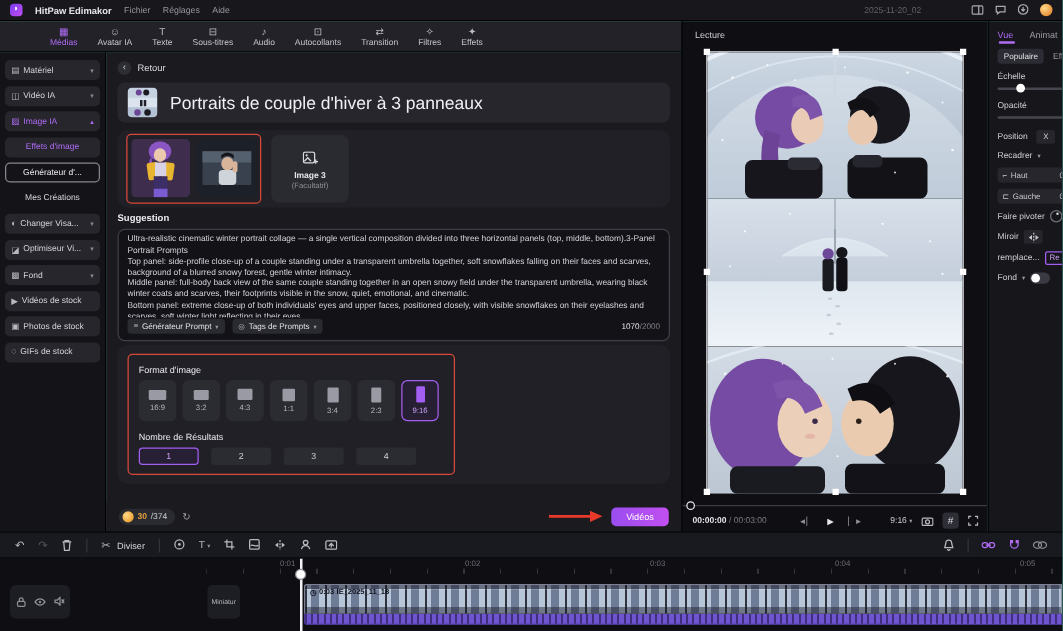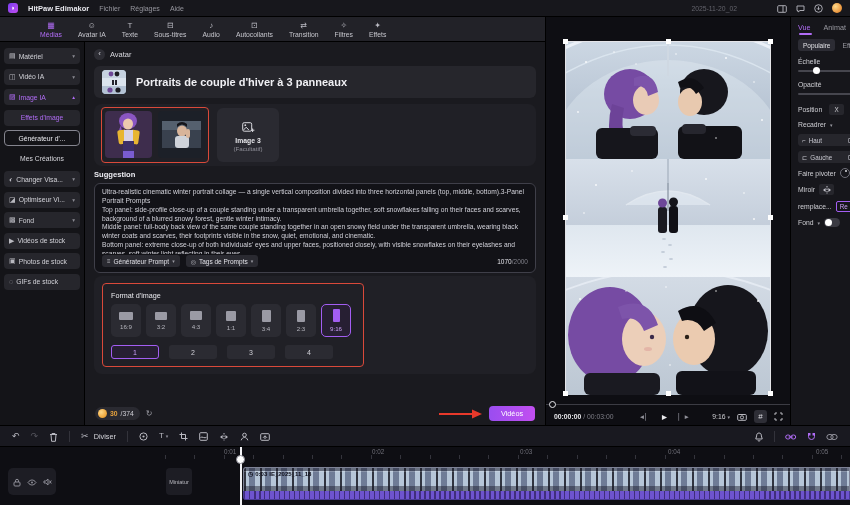--- a/index.html
+++ b/index.html
@@ -33,21 +33,21 @@
 .sbi.outline{background:transparent;border:1px solid #85858f;color:#e9e9ee}
 .sbi.plain{background:transparent;color:#d6d6dc}
 
 
 .main{position:absolute;left:85px;top:42px;width:460px;height:383px;background:#1a1a1f;padding:5px 9px}
 .backrow{display:flex;align-items:center;gap:5px;height:14px;margin-bottom:5px}
 .backbtn{width:11px;height:11px;border-radius:50%;background:#2d2d34;color:#cfcfd6;font-size:8px;line-height:10px;text-align:center}
 .backlbl{font-size:7.5px;color:#d8d8de}
 .tplcard{height:32px;background:#26262c;border-radius:6px;display:flex;align-items:center;gap:10px;padding:0 8px;margin-bottom:6px}
 .tplthumb{width:24px;height:24px;border-radius:4px;overflow:hidden;flex:none}
-.tpltitle{font-size:11px;font-weight:bold;color:#f0f0f4}
+.tpltitle{font-size:14px;font-weight:normal;color:#f0f0f4}
 .sechead{display:flex;align-items:center;gap:3px;font-size:7.6px;font-weight:bold;color:#ececf2;margin:4px 0 4px}
 .infoic{font-size:6.5px;color:#85858d;font-weight:normal}
 .refbox{height:62px;background:#202026;border-radius:8px;display:flex;align-items:center;gap:8px;padding:0 7px;margin-bottom:2px}
 .redwrap{border:1.5px solid #d9493a;border-radius:4px;display:flex;gap:6px;padding:3px;height:56px}
 .refimg{width:47px;height:47px;border-radius:4px;overflow:hidden}
 .img3{width:62px;height:54px;background:#2a2a31;border-radius:6px;display:flex;flex-direction:column;align-items:center;justify-content:center;gap:1px;color:#cfcfd6}
 .img3 .t1{font-size:6.8px;font-weight:bold;color:#e6e6ea}
 .img3 .t2{font-size:6.2px;color:#8f8f98}
 .sugbox{height:90px;background:#121217;border:1px solid #3f3f49;border-radius:6px;padding:4px 7px 4px;display:flex;flex-direction:column;margin-bottom:3px}
 .sugtext{flex:1;font-size:6.7px;line-height:1.32;color:#d2d2da;white-space:pre-wrap;overflow:hidden}
@@ -269,21 +269,21 @@
       </div>
     <div class="sbi">
         <span class="ic">◌</span>
         <span>GIFs de stock</span>
       </div>
   </div>
 
   <div class="main">
     <div class="backrow">
       <span class="backbtn">‹</span>
-      <span class="backlbl">Avatar</span>
+      <span class="backlbl">Retour</span>
     </div>
 
     <div class="tplcard">
       <span class="tplthumb"><svg width="24" height="24">
             <rect width="24" height="24" fill="#aebfd2"></rect>
             <rect y="0" width="24" height="8" fill="#c6d2e0"></rect>
             <rect y="8" width="24" height="8" fill="#dbe4ee"></rect>
             <rect y="16" width="24" height="8" fill="#b3c2d4"></rect>
             <circle cx="9" cy="4" r="2.4" fill="#6d4796"></circle>
             <circle cx="15" cy="4" r="2.4" fill="#1b1b22"></circle>
@@ -383,20 +383,21 @@
             </span>
           <span class="ratio r5">
               <span class="rt"></span>
               <span class="rl">2:3</span>
             </span>
           <span class="ratio r6 sel">
               <span class="rt"></span>
               <span class="rl">9:16</span>
             </span>
         </div>
+        <div class="grouplbl">Nombre de Résultats</div>
         <div class="results">
           <span class="res sel">1</span>
           <span class="res">2</span>
           <span class="res">3</span>
           <span class="res">4</span>
         </div>
       </div>
     </div>
 
     <div class="mainfoot">
@@ -408,20 +409,21 @@
       <span class="refresh">↻</span>
       <span class="genarrow"><svg width="44" height="10">
             <line x1="0" y1="5" x2="34" y2="5" stroke="#e8392b" stroke-width="2.2"></line>
             <polygon points="33,0.5 43,5 33,9.5" fill="#e8392b"></polygon>
           </svg></span>
       <span class="genbtn">Vidéos</span>
     </div>
   </div>
 
   <div class="preview">
+    <div class="pv-head">Lecture</div>
 
     <div class="canvas">
       <span class="h nw"></span>
         <span class="h n"></span>
         <span class="h ne"></span>
       <span class="h w"></span>
         <span class="h e"></span>
       <span class="h sw"></span>
         <span class="h s"></span>
         <span class="h se"></span>

